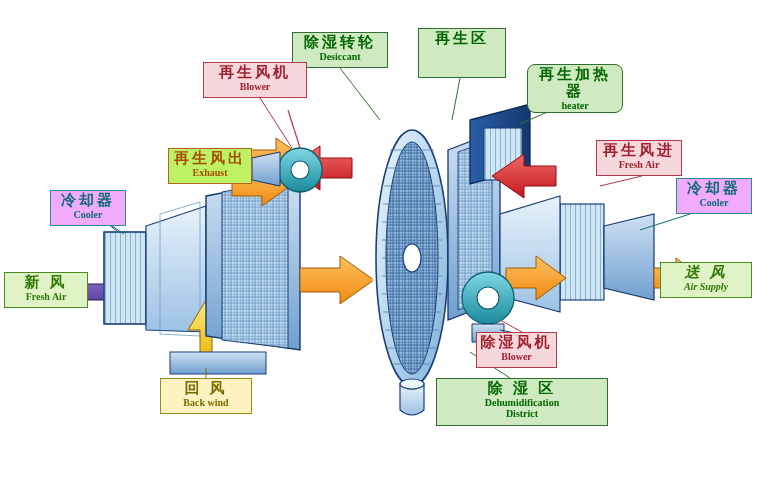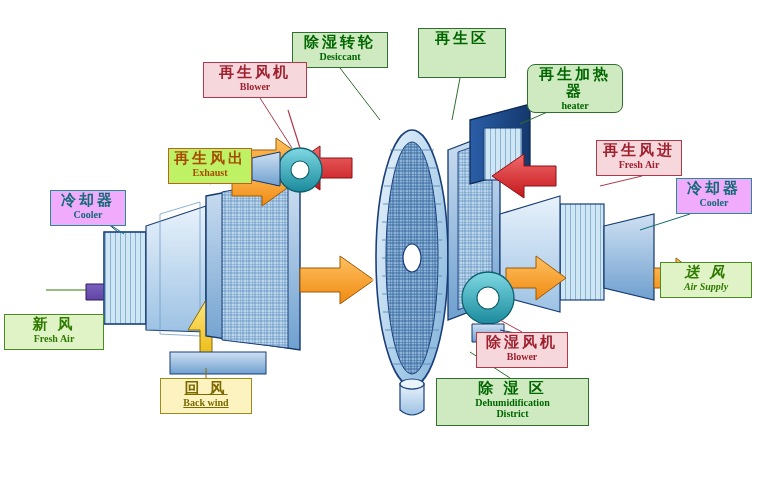--- a/index.html
+++ b/index.html
@@ -270,21 +270,21 @@
 
   <div id="labels">
       <div class="lbl box-green" style="left: 292px; top: 32px; width: 96px; min-height: 36px;"><span class="cn">除湿转轮</span><span class="en">Desiccant</span></div>
       <div class="lbl box-green" style="left: 418px; top: 28px; width: 88px; min-height: 50px;"><span class="cn">再生区</span></div>
       <div class="lbl box-pink" style="left: 203px; top: 62px; width: 104px; min-height: 36px;"><span class="cn">再生风机</span><span class="en">Blower</span></div>
       <div class="lbl box-green" style="left: 527px; top: 64px; width: 96px; min-height: 36px; border-radius: 8px;"><span class="cn">再生加热器</span><span class="en">heater</span></div>
       <div class="lbl box-orange" style="left: 168px; top: 148px; width: 84px; min-height: 36px;"><span class="cn">再生风出</span><span class="en">Exhaust</span></div>
       <div class="lbl box-pink" style="left: 596px; top: 140px; width: 86px; min-height: 36px;"><span class="cn">再生风进</span><span class="en">Fresh Air</span></div>
       <div class="lbl box-cyan" style="left: 50px; top: 190px; width: 76px; min-height: 36px;"><span class="cn">冷却器</span><span class="en">Cooler</span></div>
       <div class="lbl box-cyan" style="left: 676px; top: 178px; width: 76px; min-height: 36px;"><span class="cn">冷却器</span><span class="en">Cooler</span></div>
-      <div class="lbl box-lgreen" style="left: 4px; top: 272px; width: 100px; min-height: 36px; margin-top: 42px;"><span class="cn">新  风</span><span class="en">Fresh Air</span></div>
+      <div class="lbl box-lgreen" style="left: 4px; top: 272px; width: 84px; min-height: 36px;"><span class="cn">新  风</span><span class="en">Fresh Air</span></div>
       <div class="lbl box-lgreen" style="left: 660px; top: 262px; width: 92px; min-height: 36px; font-style: italic;"><span class="cn">送  风</span><span class="en">Air Supply</span></div>
-      <div class="lbl box-yellow" style="left: 160px; top: 378px; width: 92px; min-height: 36px; text-decoration: underline;"><span class="cn">回  风</span><span class="en">Back wind</span></div>
-      <div class="lbl box-pink" style="left: 476px; top: 332px; width: 92px; min-height: 36px;"><span class="cn">除湿风机</span><span class="en">Blower</span></div>
-      <div class="lbl box-green" style="left: 436px; top: 378px; width: 153px; min-height: 48px;"><span class="cn">除 湿 区</span><span class="en">Dehumidification
+      <div class="lbl box-yellow" style="left: 160px; top: 378px; width: 92px; min-height: 36px;"><span class="cn">回  风</span><span class="en">Back wind</span></div>
+      <div class="lbl box-pink" style="left: 476px; top: 332px; width: 81px; min-height: 36px;"><span class="cn">除湿风机</span><span class="en">Blower</span></div>
+      <div class="lbl box-green" style="left: 436px; top: 378px; width: 172px; min-height: 48px;"><span class="cn">除 湿 区</span><span class="en">Dehumidification
 District</span></div>
     </div>
 
 </div>
 
 </body></html>

